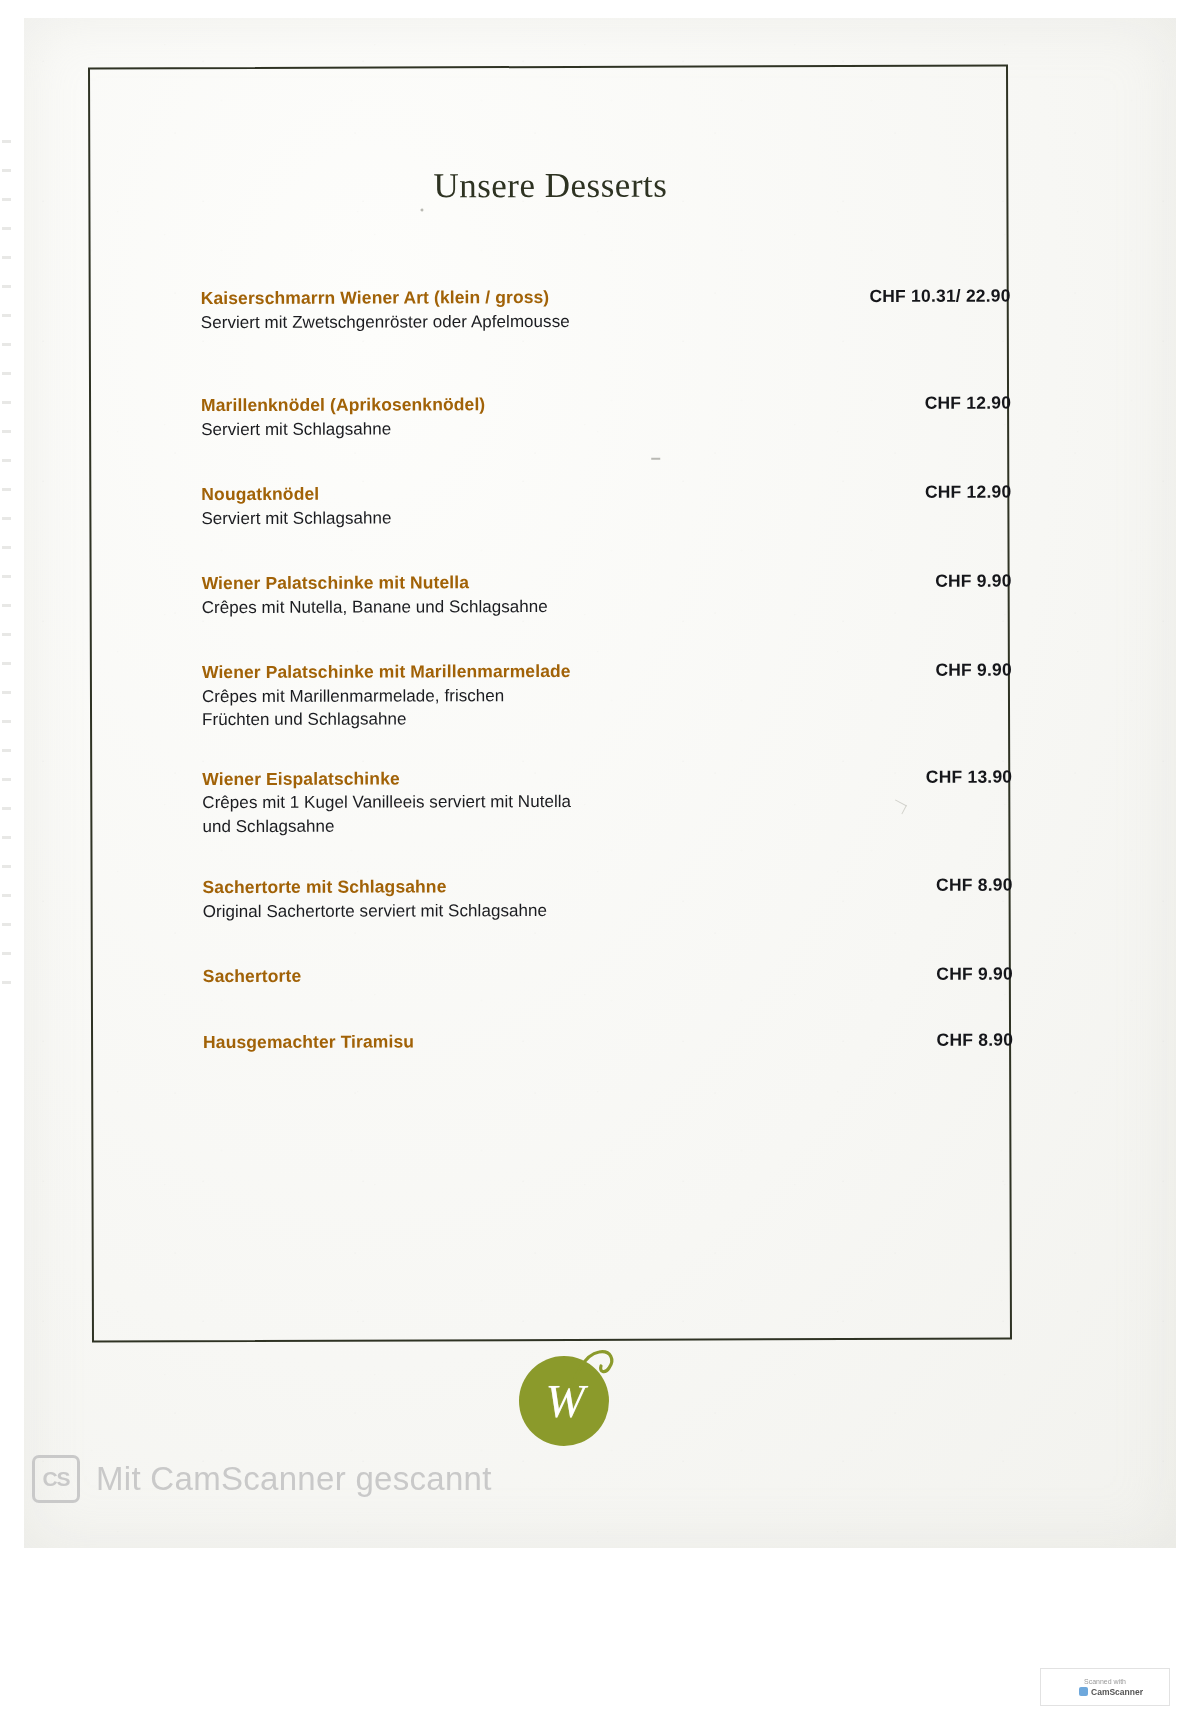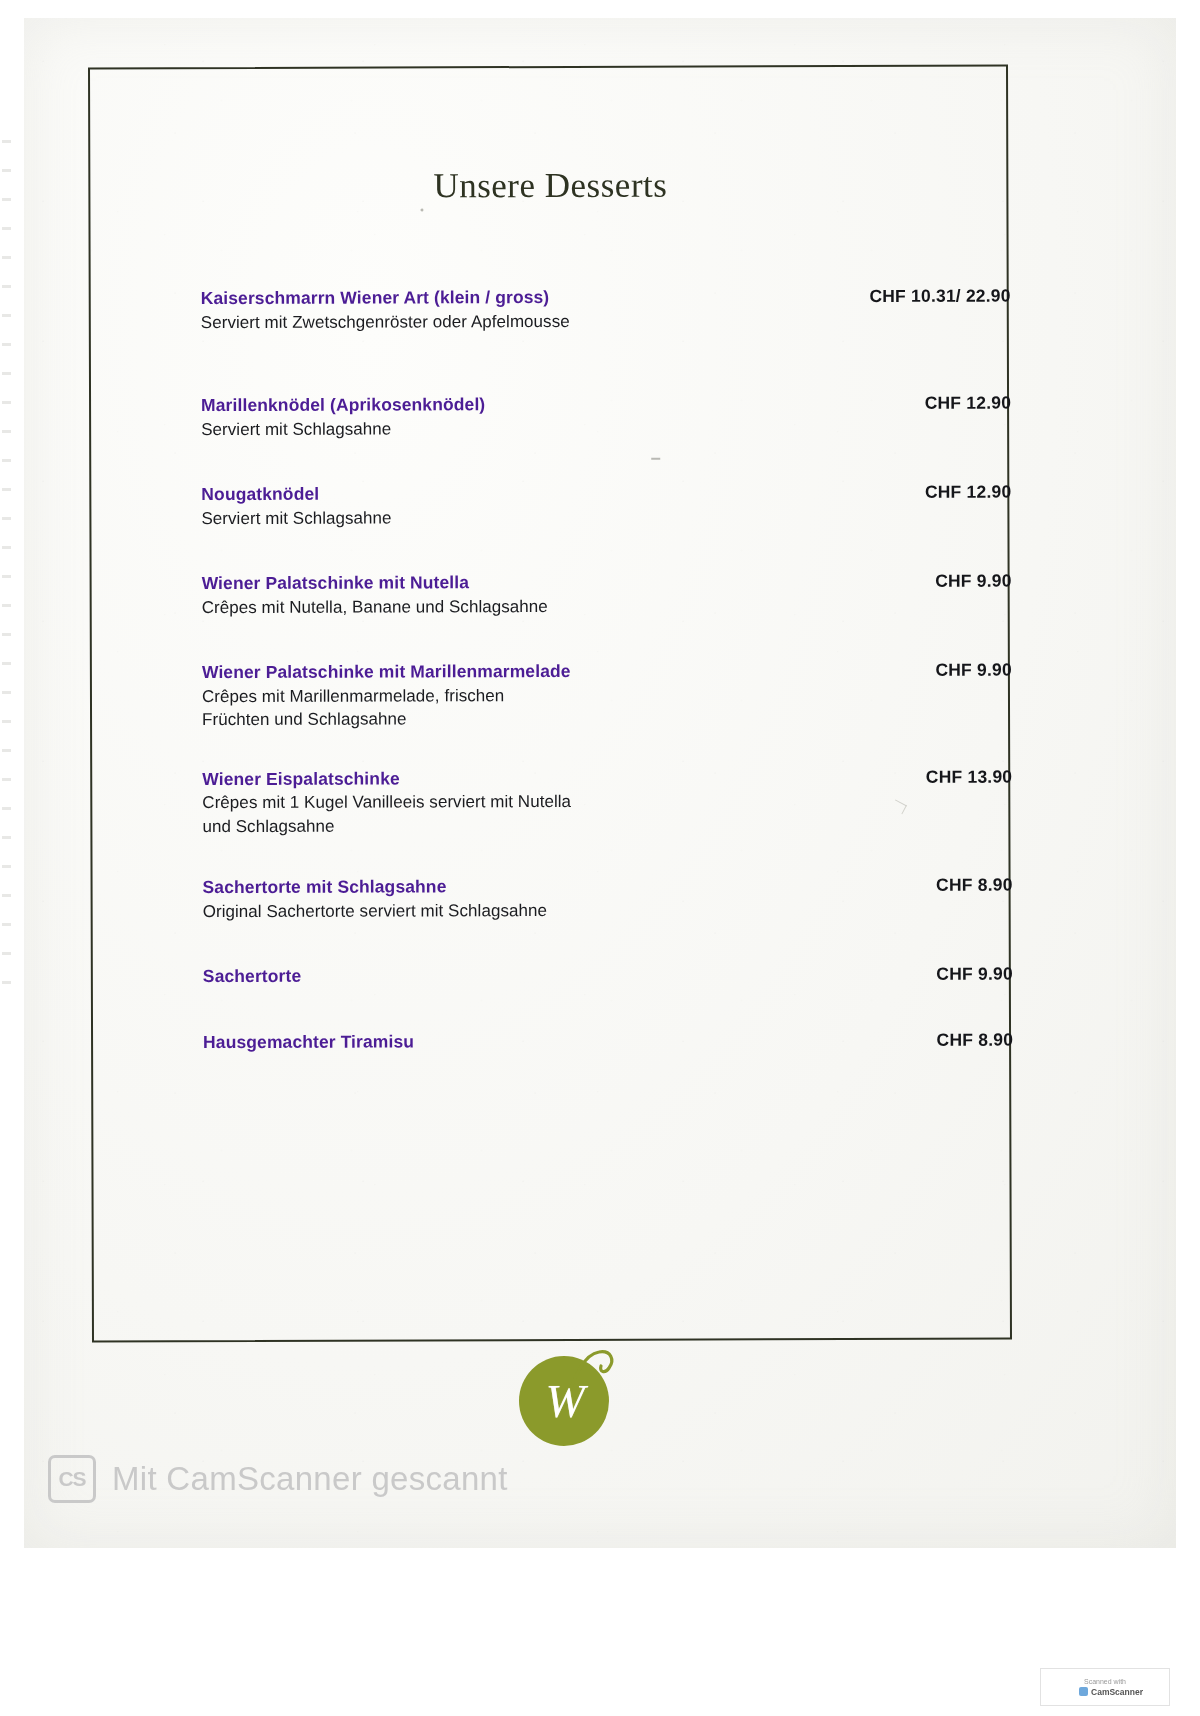--- a/index.html
+++ b/index.html
@@ -121,21 +121,21 @@
     justify-content: space-between;
   }
   .item-text {
     flex: 0 0 auto;
     max-width: 520px;
   }
   .item-name {
     font-family: "Liberation Sans", sans-serif;
     font-size: 17.5px;
     font-weight: bold;
-    color: #4c1d95;
+    color: #a16207;
     line-height: 1.35;
     letter-spacing: 0.1px;
   }
   .item-desc {
     font-family: "Liberation Sans", sans-serif;
     font-size: 17px;
     font-weight: 400;
     color: #1b1c20;
     line-height: 1.38;
     letter-spacing: 0.05px;
@@ -197,21 +197,21 @@
     left: 58px;
     top: -2px;
     width: 70px;
     height: 70px;
     pointer-events: none;
   }
 
   
   .watermark {
     position: absolute;
-    left: 48px;
+    left: 32px;
     top: 1455px;
     display: flex;
     align-items: center;
     gap: 16px;
   }
   .cs-badge {
     width: 42px;
     height: 42px;
     border: 3px solid #c9c9c9;
     border-radius: 7px;

